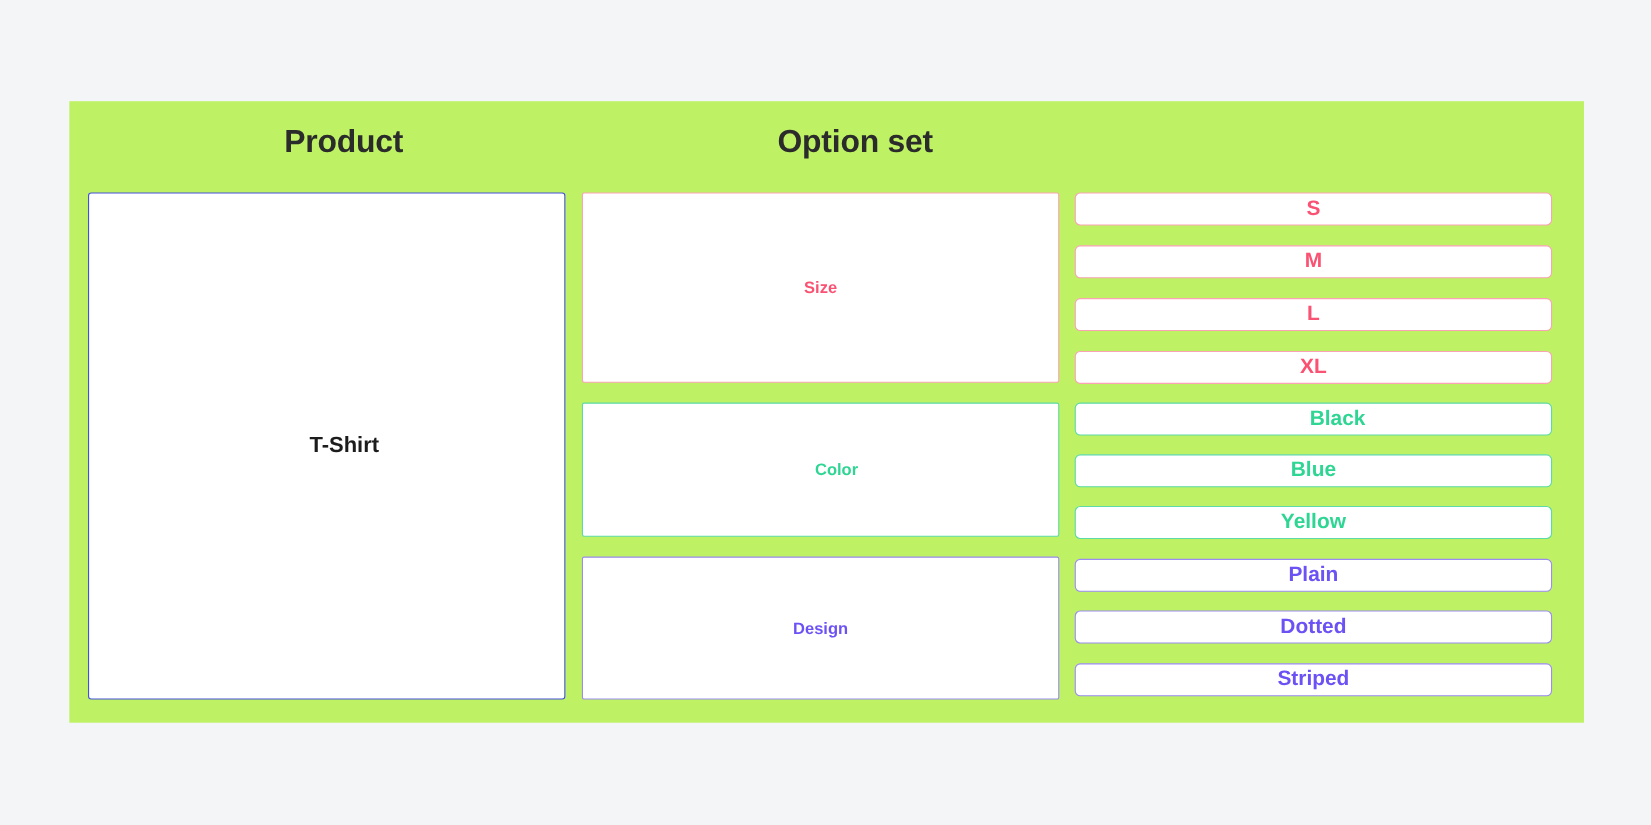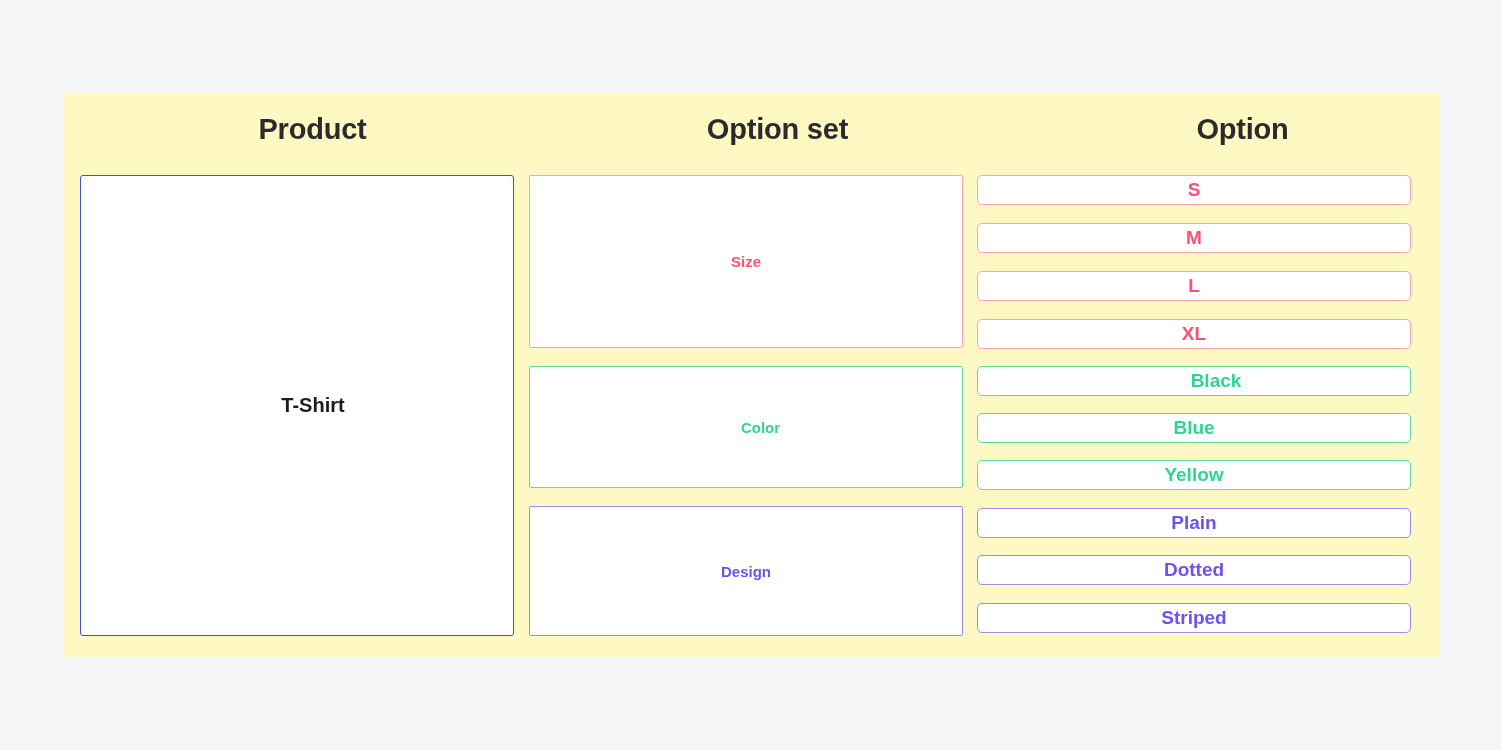--- a/index.html
+++ b/index.html
@@ -91,27 +91,26 @@
     font-size: 19px;
     border-radius: 5px;
     border-width: 1.5px;
   }
 </style>
 </head>
 <body style="background: rgb(244, 245, 247);">
 
 <div id="stage">
 
-  <div class="card" style="background: #fef9c3;">
+  <div class="card" style="background: #bef264;">
 
     <div class="col-header c-product" style="color: rgb(43, 43, 43);">Product</div>
 
     <div class="col-header c-optionset" style="color: rgb(43, 43, 43);">Option set</div>
 
-    <div class="col-header c-option" style="color: rgb(43, 43, 43);">Option</div>
 
     <div class="box product-box" style="border-color: rgb(67, 80, 220); color: rgb(28, 28, 28);">
       <span>T-Shirt</span>
     </div>
 
     <div id="optionset-layer">
         <div class="box optionset-box os-0" style="border-color: rgb(249, 163, 180); color: rgb(250, 82, 115);">
           <span>Size</span>
         </div>
         <div class="box optionset-box os-1" style="border-color: rgb(93, 217, 168); color: rgb(47, 214, 147);">

